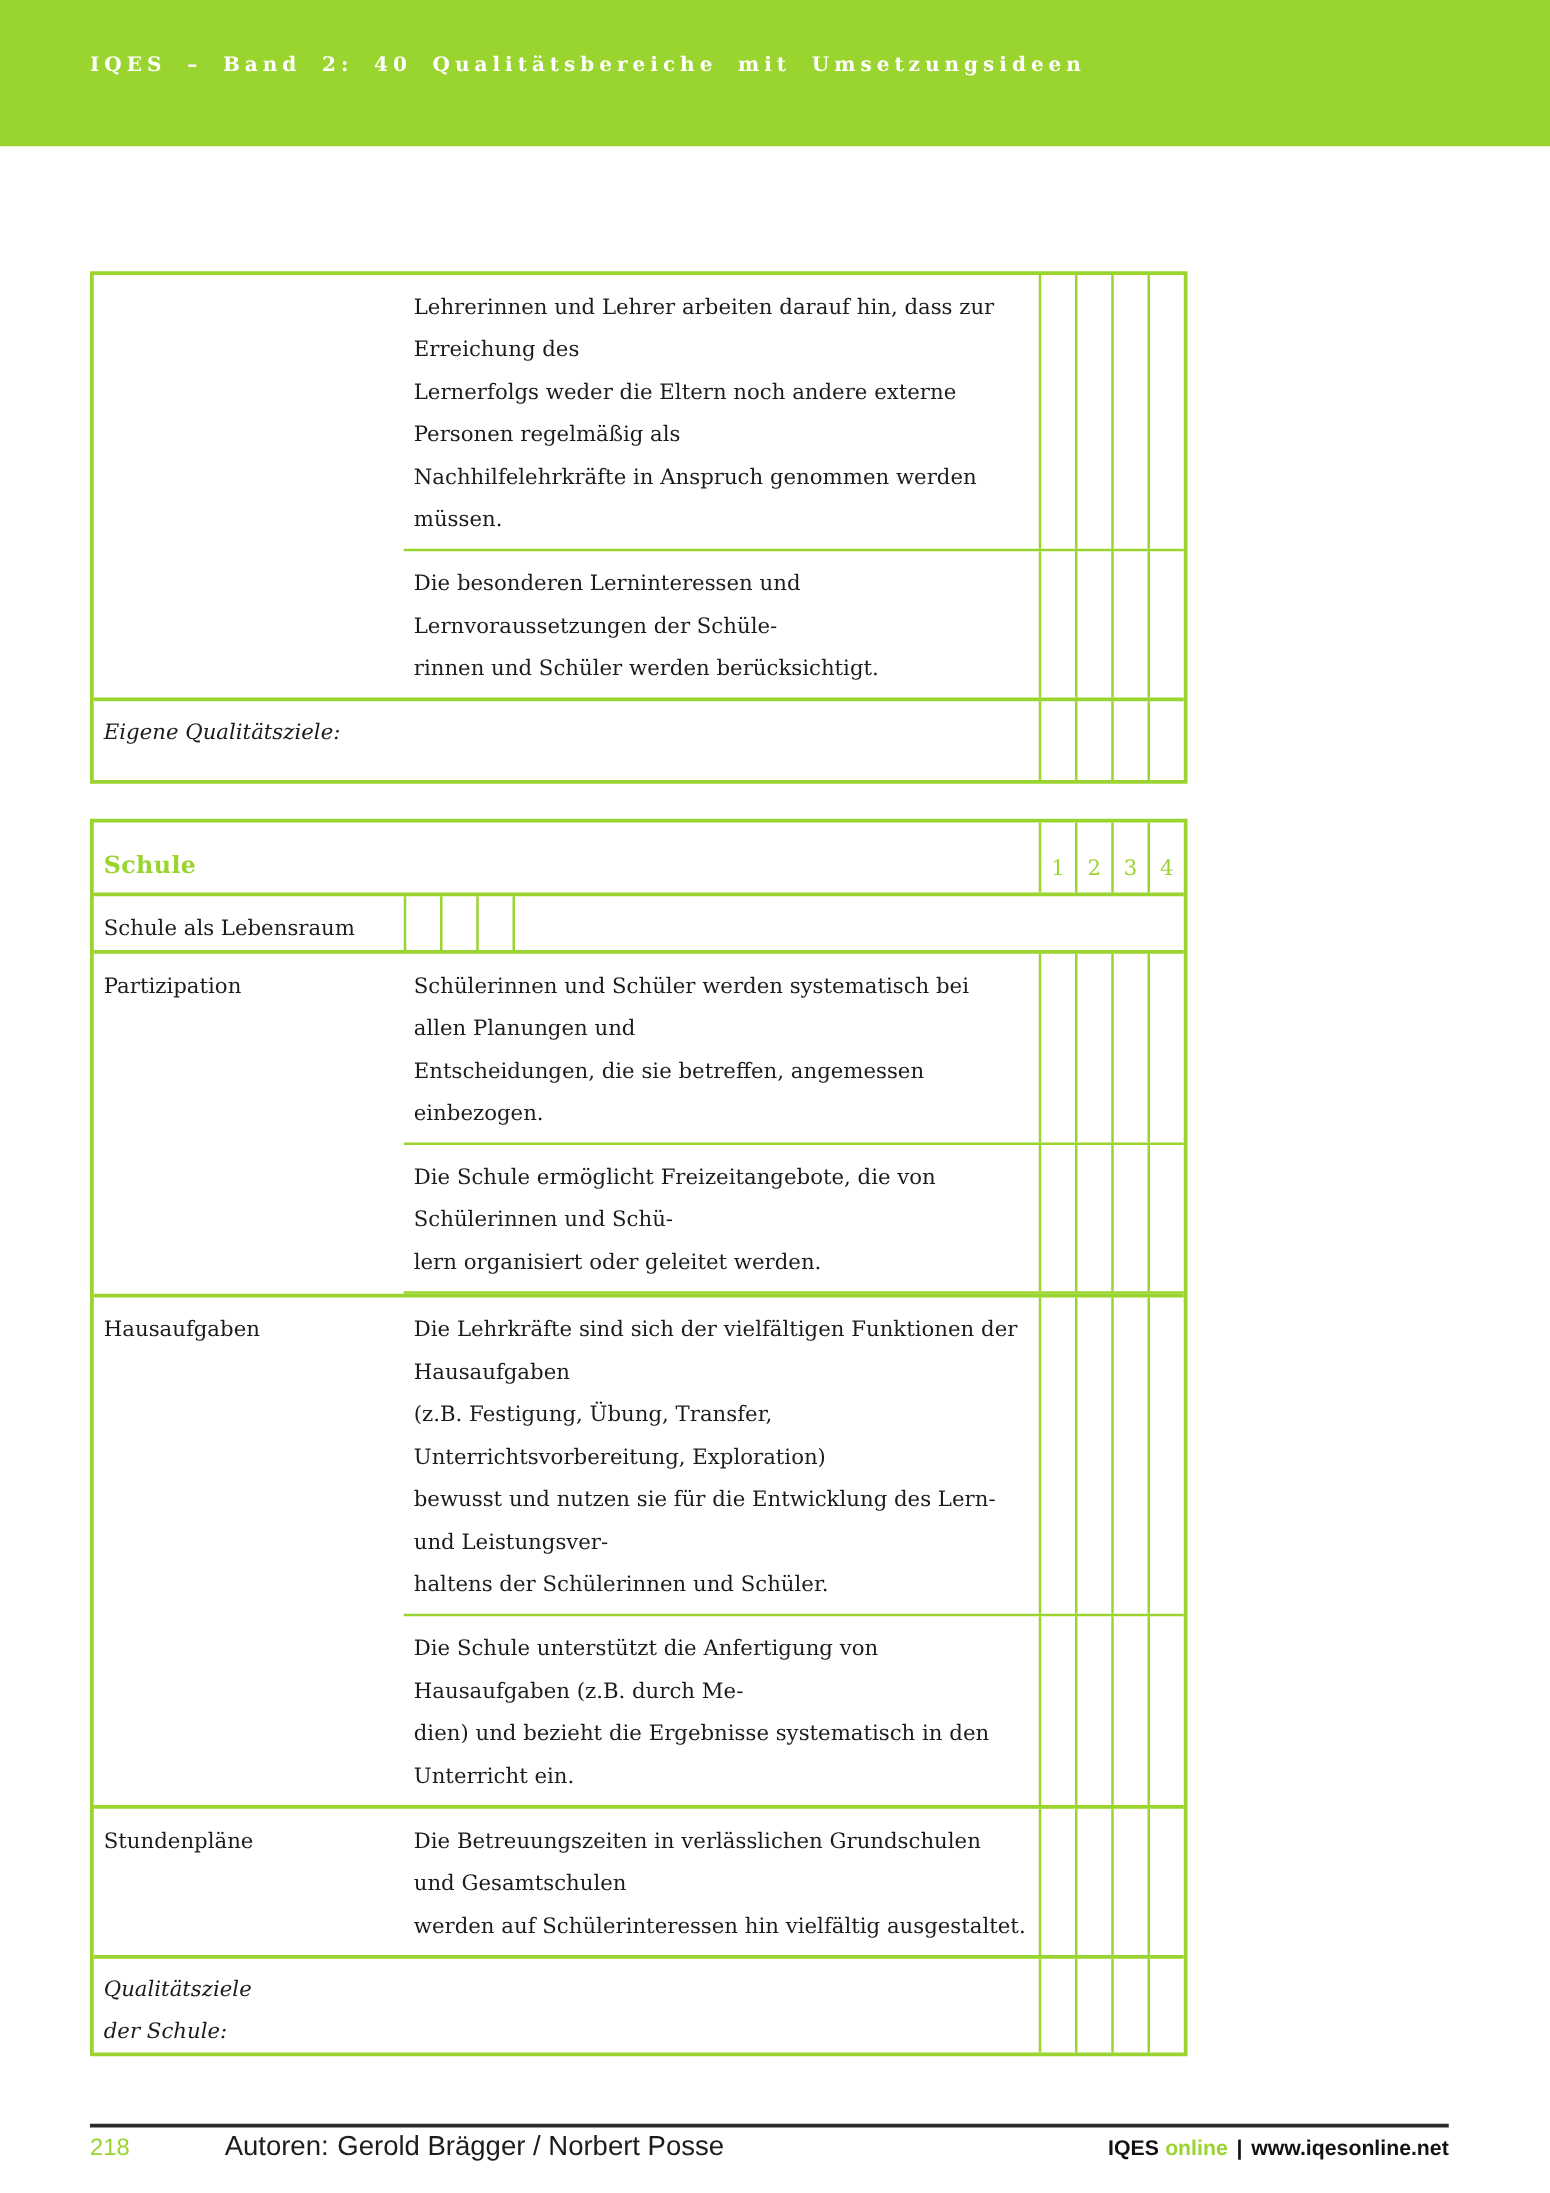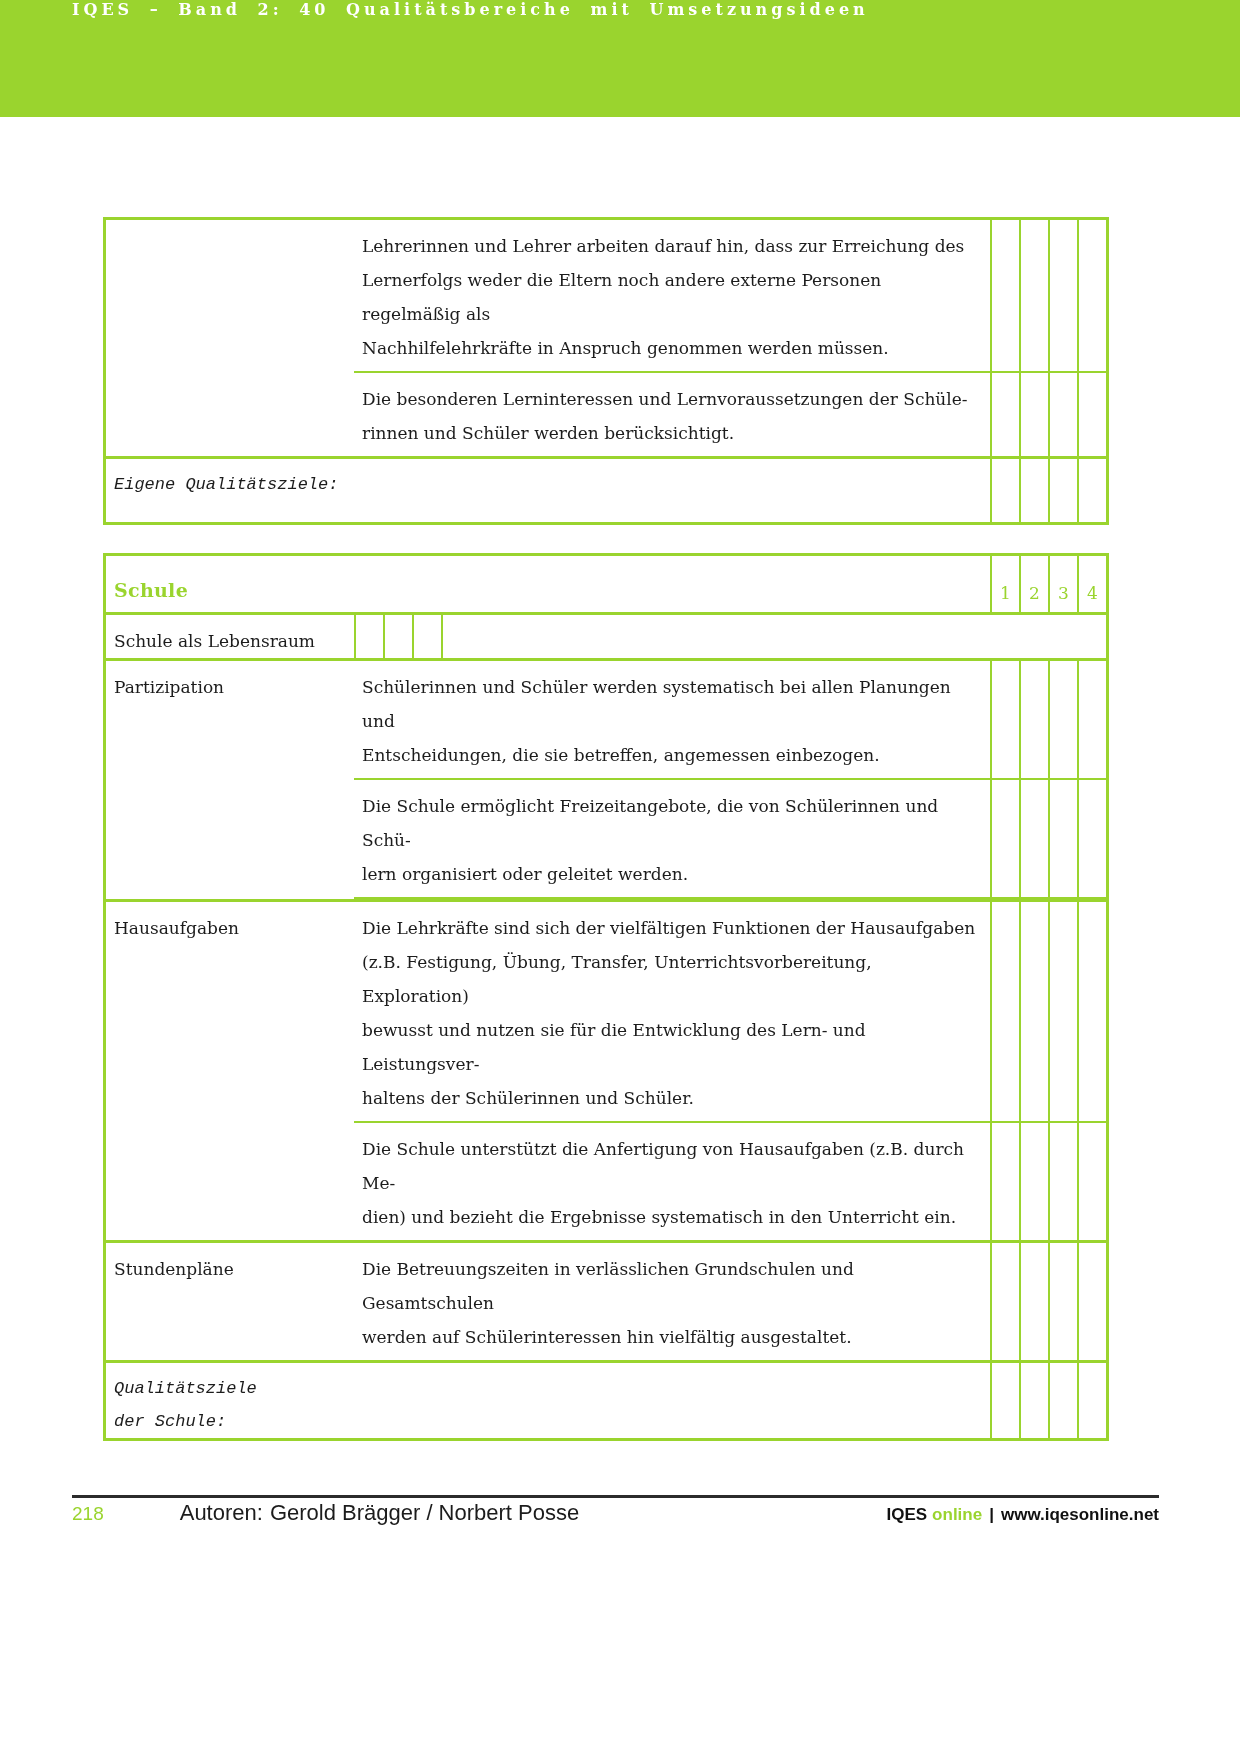--- a/index.html
+++ b/index.html
@@ -6,50 +6,50 @@
   :root{
     --green:#9ad42e;
     --rule:#2b2b2b;
     --ink:#1c1c1c;
   }
   *{box-sizing:border-box;margin:0;padding:0;}
   html,body{width:1240px;height:1754px;overflow:hidden;}
   body{background:#ffffff;font-family:"DejaVu Serif",serif;color:var(--ink);}
 
   
-  .topbar{height:117px;background:var(--green);display:flex;align-items:flex-start;}
+  .topbar{height:117px;background:var(--green);display:flex;align-items:center;}
   .topbar-title{
     color:#ffffff;font-weight:bold;font-size:16px;
     letter-spacing:4px;word-spacing:7px;
     padding:0 0 14px 72px;
     font-family:"DejaVu Serif",serif;
   }
 
   
   .qtable{
-    width:1006px;margin-left:103px;
+    width:878px;margin-left:72px;
     border:3px solid var(--green);
     background:#fff;
   }
   .qtable.first{margin-top:100px;}
   .qtable.second{margin-top:28px;}
 
   .trow{display:flex;align-items:stretch;}
   .trow + .trow{border-top:3px solid var(--green);}
 
   .tlabel{
     width:248px;flex:0 0 248px;
     padding:9px 6px 0 8px;
     font-size:17px;line-height:34px;
     white-space:pre-line;
   }
   .tlabel.it{font-style:italic;line-height:33px;padding-top:9px;}
 
   .label-row{min-height:66px;}
-  .label-row .tlabel{flex:1 1 auto;width:auto;font-family:Liberation Mono, monospace;}
+  .label-row .tlabel{flex:1 1 auto;width:auto;}
 
   .tsubs{flex:1 1 auto;display:flex;flex-direction:column;}
   .tsub{display:flex;align-items:stretch;flex:1 1 auto;}
   .tsub + .tsub{border-top:2px solid var(--green);}
 
   .ttext{
     flex:1 1 auto;
     padding:9px 10px 6px 8px;
     font-size:17px;line-height:34px;
     white-space:pre-line;

